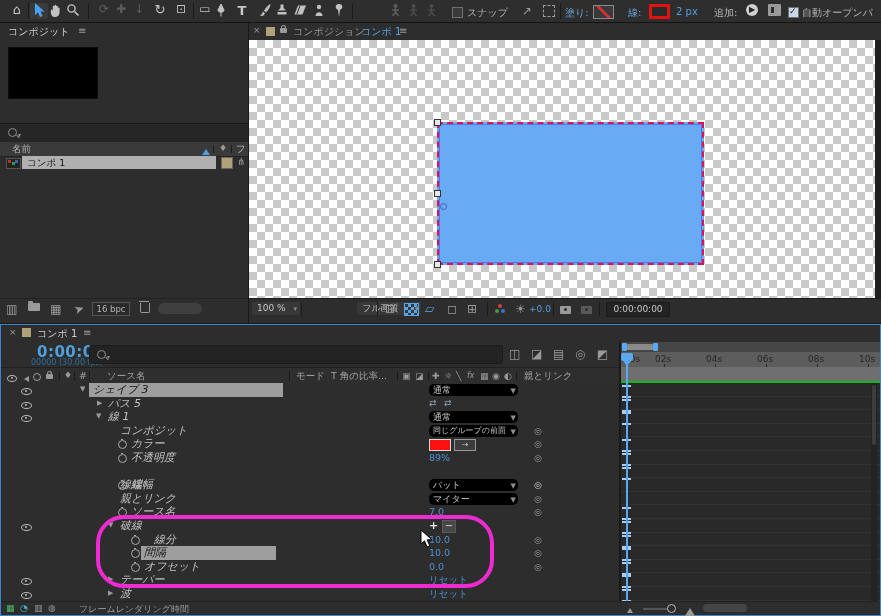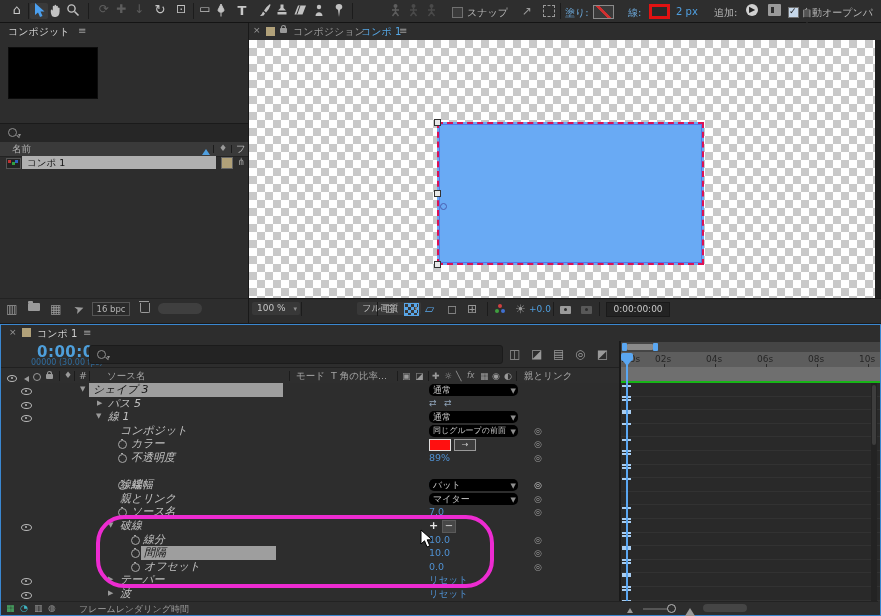--- a/index.html
+++ b/index.html
@@ -390,21 +390,21 @@
       <div class="trow" style="top:136px">
         <span class="reye"><span class="eye" style="width:9px;height:5px"></span></span>
         <span class="twirl" style="left:107px">▼</span>
         <span class="rname" style="left:119px">破線</span>
         <span class="abs" style="left:428px;top:0;color:#e8e8e8;font-size:11px;font-weight:bold">+</span>
         <span class="abs" style="left:441px;top:1px;width:12px;height:11px;background:#474747;border:1px solid #5a5a5a;color:#ddd;font-size:10px;text-align:center;line-height:10px">−</span>
       </div>
 
       <div class="trow" style="top:149.6px">
         <span class="rsw" style="left:130px"><span class="stopw"></span></span>
-        <span class="rname" style="left:142px">線分</span>
+        <span class="rname" style="left:153px">線分</span>
         <span class="tval" style="left:428px">10.0</span>
         <span class="pw" style="left:533px;top:2px">◎</span>
       </div>
 
       <div class="trow" style="top:163.2px">
         <span class="rsw" style="left:130px"><span class="stopw"></span></span>
         <span class="rname hl" style="left:140px;width:132px;padding-left:3px">間隔</span>
         <span class="tval" style="left:428px">10.0</span>
         <span class="pw" style="left:533px;top:2px">◎</span>
       </div>

